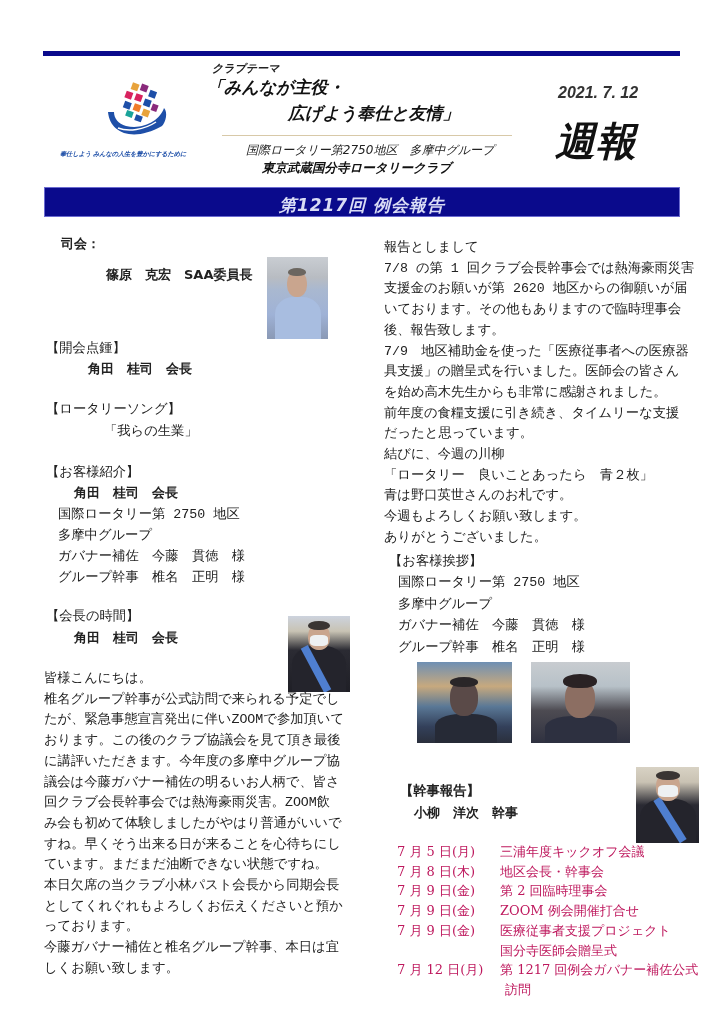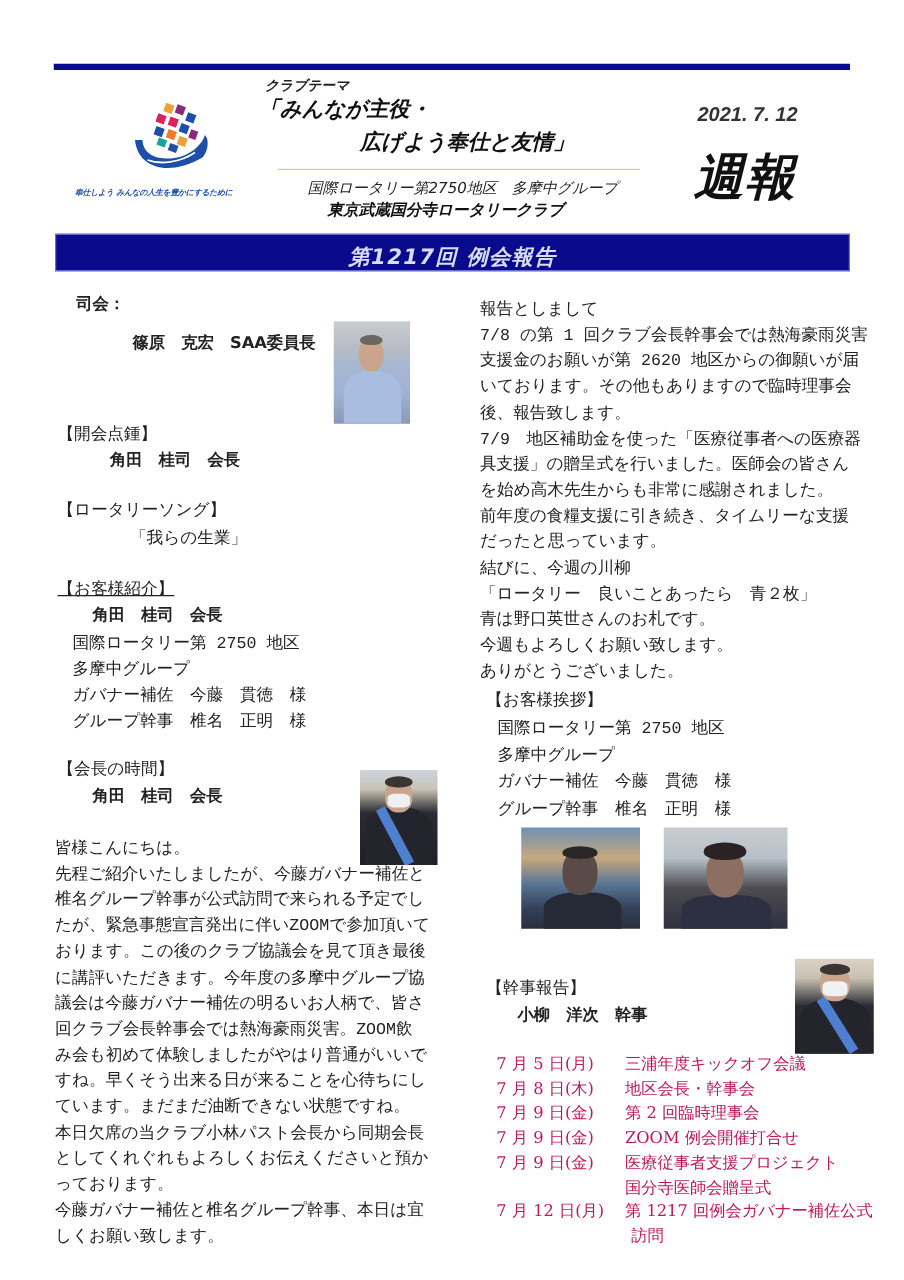--- a/index.html
+++ b/index.html
@@ -98,21 +98,21 @@
   <div class="face-shape" style="left:20px;top:14px;width:20px;height:26px;"></div>
   <div class="head-shape" style="left:21px;top:11px;width:18px;height:8px;background:#6b6660;"></div>
 </div>
 
 <div class="t" style="left:46px;top:338px;text-align:center;">【開会点鍾】</div>
 <div class="t b" style="left:88px;top:359px;">角田　桂司　会長</div>
 
 <div class="t" style="left:46px;top:399px;">【ロータリーソング】</div>
 <div class="t" style="left:104px;top:421px;">「我らの生業」</div>
 
-<div class="t" style="left:46px;top:462px;text-decoration:underline;">【お客様紹介】</div>
+<div class="t" style="left:46px;top:462px;">【お客様紹介】</div>
 <div class="t b" style="left:74px;top:483px;">角田　桂司　会長</div>
 <div class="para" style="left:58px;top:504px;line-height:21px;">
   <div>国際ロータリー第 2750 地区</div>
   <div>多摩中グループ</div>
   <div>ガバナー補佐　今藤　貫徳　様</div>
   <div>グループ幹事　椎名　正明　様</div>
 </div>
 
 <div class="t" style="left:46px;top:606px;">【会長の時間】</div>
 <div class="t b" style="left:74px;top:628px;">角田　桂司　会長</div>
@@ -120,21 +120,20 @@
 <div class="photo ph-pres">
   <div class="body-shape" style="left:4px;top:30px;width:54px;height:46px;background:#24242c;"></div>
   <div class="sash" style="left:24px;top:28px;height:50px;"></div>
   <div class="face-shape" style="left:20px;top:8px;width:22px;height:26px;"></div>
   <div class="head-shape" style="left:20px;top:5px;width:22px;height:9px;"></div>
   <div class="mask" style="left:22px;top:19px;width:18px;height:11px;"></div>
 </div>
 
 <div class="para" style="left:44px;top:669px;">
   <div>皆様こんにちは。</div>
-  <div>先程ご紹介いたしましたが、今藤ガバナー補佐と</div>
   <div>椎名グループ幹事が公式訪問で来られる予定でし</div>
   <div>たが、緊急事態宣言発出に伴いZOOMで参加頂いて</div>
   <div>おります。この後のクラブ協議会を見て頂き最後</div>
   <div>に講評いただきます。今年度の多摩中グループ協</div>
   <div>議会は今藤ガバナー補佐の明るいお人柄で、皆さ</div>
   <div>回クラブ会長幹事会では熱海豪雨災害。ZOOM飲</div>
   <div>み会も初めて体験しましたがやはり普通がいいで</div>
   <div>すね。早くそう出来る日が来ることを心待ちにし</div>
   <div>ています。まだまだ油断できない状態ですね。</div>
   <div>本日欠席の当クラブ小林パスト会長から同期会長</div>
@@ -174,21 +173,21 @@
   <div class="body-shape" style="left:18px;top:52px;width:62px;height:30px;background:#262a36;"></div>
   <div class="face-shape" style="left:33px;top:18px;width:28px;height:36px;background:#5a4a48;"></div>
   <div class="head-shape" style="left:33px;top:15px;width:28px;height:10px;background:#2a2628;"></div>
 </div>
 <div class="photo ph-zoom2">
   <div class="body-shape" style="left:14px;top:54px;width:72px;height:28px;background:#2d3040;"></div>
   <div class="face-shape" style="left:34px;top:18px;width:30px;height:38px;background:#8c6e62;"></div>
   <div class="head-shape" style="left:32px;top:12px;width:34px;height:14px;background:#2a2224;"></div>
 </div>
 
-<div class="t" style="left:389px;top:781px;">【幹事報告】</div>
+<div class="t" style="left:400px;top:781px;font-weight:bold;">【幹事報告】</div>
 <div class="t b" style="left:414px;top:803px;">小柳　洋次　幹事</div>
 
 <div class="photo ph-sec">
   <div class="body-shape" style="left:4px;top:32px;width:56px;height:44px;background:#24242c;"></div>
   <div class="sash" style="left:30px;top:28px;height:50px;transform:rotate(-32deg);"></div>
   <div class="face-shape" style="left:20px;top:6px;width:24px;height:28px;"></div>
   <div class="head-shape" style="left:20px;top:4px;width:24px;height:9px;"></div>
   <div class="mask" style="left:22px;top:18px;width:20px;height:12px;"></div>
 </div>
 

